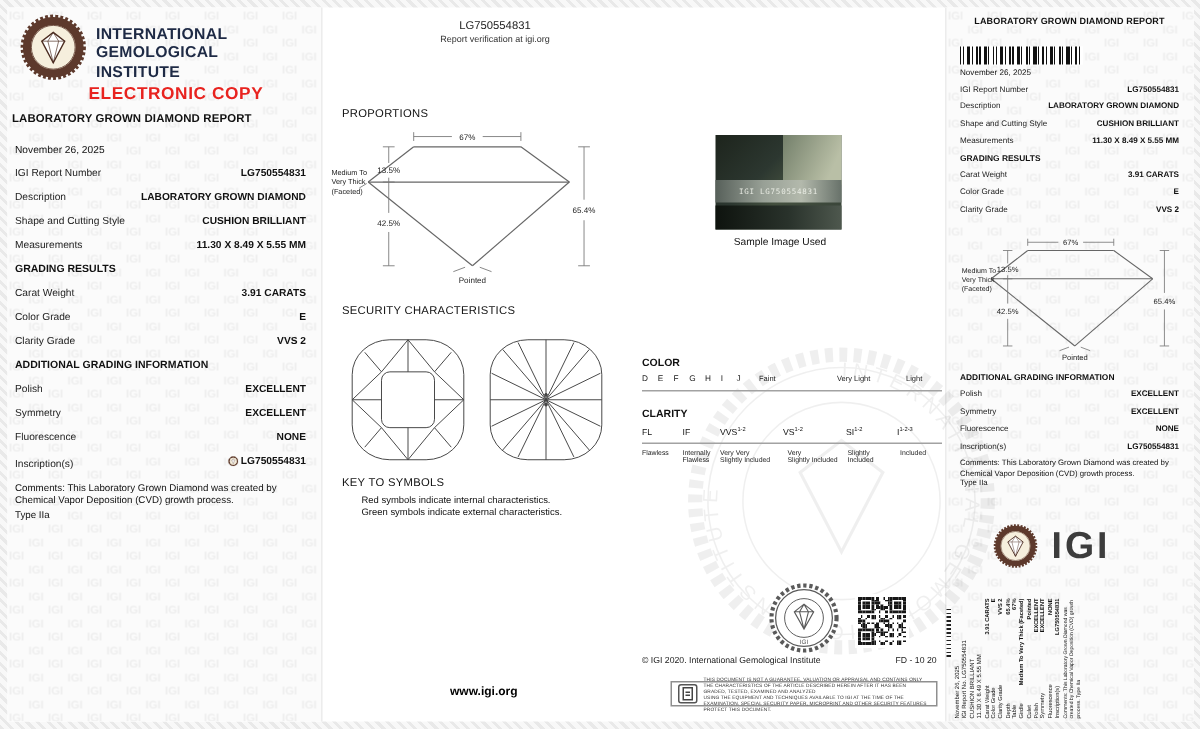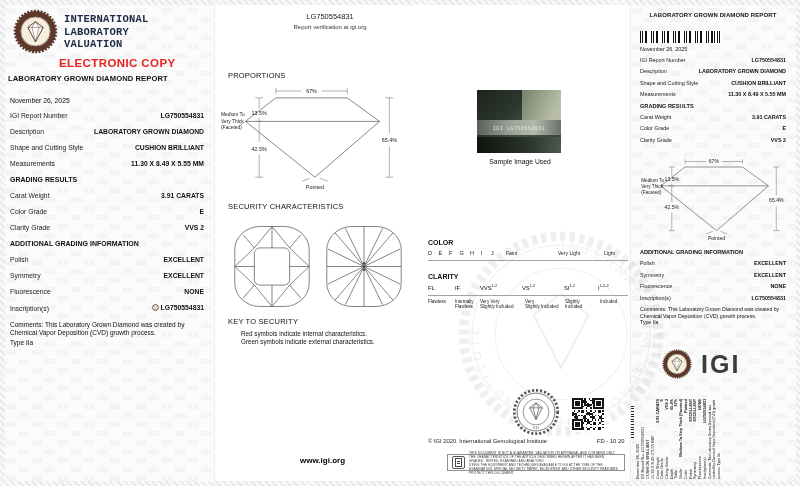--- a/index.html
+++ b/index.html
@@ -10,21 +10,21 @@
   .abs{position:absolute;}
   svg{display:block;}
 
   
   .panel-bg{position:absolute;top:5px;height:476px;background:#fbfbfb;}
   .panel-bg.left{left:5px;width:209px;border-right:1px solid #ececec;}
   .panel-bg.right{left:630px;width:165px;border-left:1px solid #ececec;}
   .wmfill{position:absolute;left:0;top:0;width:100%;height:100%;}
 
   
-  .brand-row{left:13px;top:9px;display:flex;gap:6px;align-items:flex-start;font-family:Liberation Mono, monospace;}
+  .brand-row{left:13px;top:9px;display:flex;gap:6px;align-items:flex-end;}
   .brand-name{font-size:10.5px;font-weight:bold;color:#1e2a45;line-height:12.5px;letter-spacing:.2px;padding-top:4px;}
   .electronic{left:20px;top:57px;font-size:11.5px;font-weight:bold;color:#e8231f;letter-spacing:.4px;padding-left:39px;}
   .report-type{left:8px;top:74px;font-size:7.6px;font-weight:bold;letter-spacing:.1px;}
   .left-body{left:10px;top:97px;width:194px;}
   .date{font-size:6.8px;margin-bottom:8px;}
   .kv{display:flex;justify-content:space-between;align-items:baseline;margin-bottom:9px;font-size:6.8px;}
   .kv .lab{color:#222;}
   .kv .val{font-weight:bold;text-align:right;}
   .sec-h{font-size:7px;font-weight:bold;margin:1px 0 9px;}
   .insc-val{font-weight:bold;display:flex;align-items:center;gap:2px;}
@@ -148,22 +148,22 @@
         <rect width="100%" height="100%" fill="url(#wmpat)"></rect>
       </svg>
   </div>
 
   <div class="abs brand-row">
     <svg width="45" height="45">
         <use href="#sealBrown" width="45" height="45"></use>
       </svg>
     <div class="brand-name">
       <div>INTERNATIONAL</div>
-      <div>LABORATORY</div>
-      <div>VALUATION</div>
+      <div>GEMOLOGICAL</div>
+      <div>INSTITUTE</div>
     </div>
   </div>
   <div class="abs electronic">ELECTRONIC COPY</div>
   <div class="abs report-type">LABORATORY GROWN DIAMOND REPORT</div>
 
   <div class="abs left-body">
     <div class="date">November 26, 2025</div>
     <div>
 
         <div class="kv">
@@ -288,21 +288,21 @@
       <rect x="5" y="7" width="80" height="86" rx="27" ry="25"></rect>
       <path d="M45,50 L45,7 M45,50 L45,93 M45,50 L5,50 M45,50 L85,50
                M45,50 L14,14 M45,50 L76,14 M45,50 L14,86 M45,50 L76,86
                M45,50 L25,9 M45,50 L65,9 M45,50 L25,91 M45,50 L65,91
                M45,50 L6,31 M45,50 L6,69 M45,50 L84,31 M45,50 L84,69"></path>
       <circle cx="45" cy="46.5" r="1" fill="#444"></circle>
       <circle cx="45" cy="53.5" r="1" fill="#444"></circle>
     </g>
   </svg>
 
-  <div class="abs h-mid h-key">KEY TO SECURITY</div>
+  <div class="abs h-mid h-key">KEY TO SYMBOLS</div>
   <div class="abs key-lines">
     <div>Red symbols indicate internal characteristics.</div>
     <div>Green symbols indicate external characteristics.</div>
   </div>
 
   <div class="abs sample">
     <div class="s-tr"></div>
     <div class="s-band">
       <span class="s-insc">IGI LG750554831</span>
     </div>

